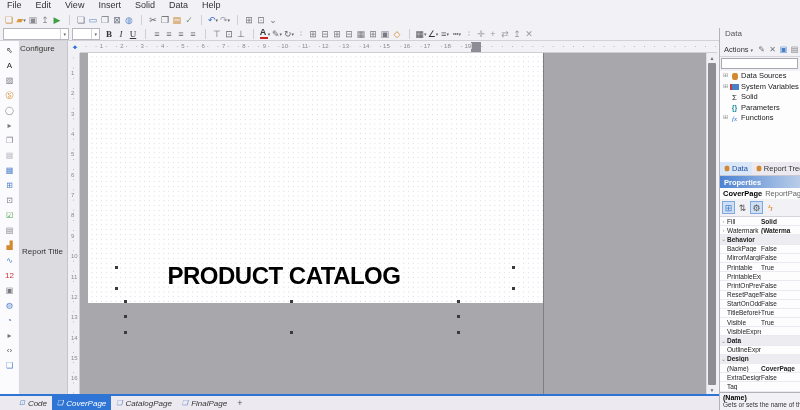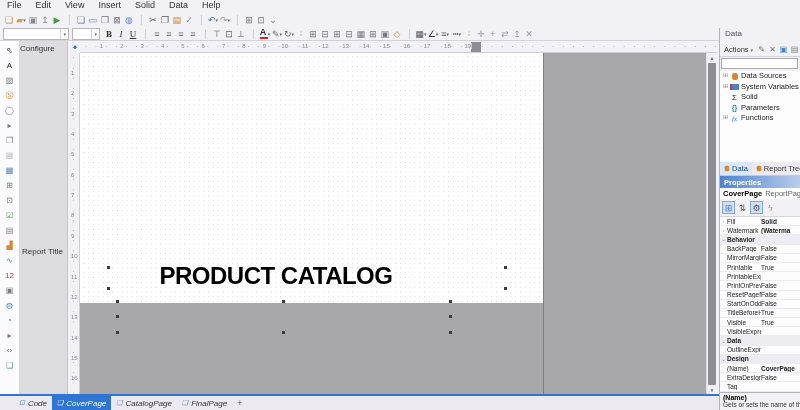--- a/index.html
+++ b/index.html
@@ -42,21 +42,21 @@
           background-size:10.17px 100%;background-position:11px center;background-repeat:repeat-x;}
   #hruler .num,#vruler .num{position:absolute;font-size:6px;color:#8a8a92;background:#f2f1f6;padding:0 1px;}
   #hruler .num{top:2px;transform:translateX(-50%);}
   #hruler .page-end{position:absolute;left:391px;top:1px;width:10px;height:10px;background:#8e8d95;}
   #vruler{left:68px;top:53px;width:12px;height:342px;background:#f2f1f6;border-right:1px solid #cfced4;box-sizing:border-box;
           background-image:radial-gradient(circle,#b5b4bc 0.5px,transparent 0.6px);
           background-size:100% 10.17px;background-position:center 10px;background-repeat:repeat-y;}
   #vruler .num{left:2px;transform:translateY(-50%);}
   
   #canvas{left:80px;top:53px;width:626px;height:342px;background:#a8a7ac;}
-  #page{position:absolute;left:0;top:0;width:463px;height:250px;background:#fff;
+  #page{position:absolute;left:8px;top:0;width:463px;height:250px;background:#fff;
         background-image:radial-gradient(circle,#d8d5e0 0.6px,transparent 0.7px);
         background-size:4.8px 4.8px;background-position:1.5px 1.5px;}
   #offpage{position:absolute;left:463px;top:0;width:163px;height:342px;background:#a8a7ac;border-left:1px solid #7f7e84;box-sizing:border-box;}
   #report-title-obj{position:absolute;left:25px;top:203px;width:342px;height:40px;
         display:flex;align-items:center;justify-content:center;
         font-size:24px;font-weight:bold;letter-spacing:-0.5px;color:#000;white-space:nowrap;}
   #link-box{position:absolute;left:37px;top:248px;width:333px;height:32px;background:#f1f0f4;}
   #link-text{position:absolute;left:4px;top:4px;font-size:8px;font-weight:bold;color:#1414cc;text-decoration:underline;white-space:nowrap;}
   #desc-text{position:absolute;left:4px;top:18px;font-size:7px;color:#222;white-space:nowrap;}
   .handle{position:absolute;width:3px;height:3px;background:#3a3a3a;}

